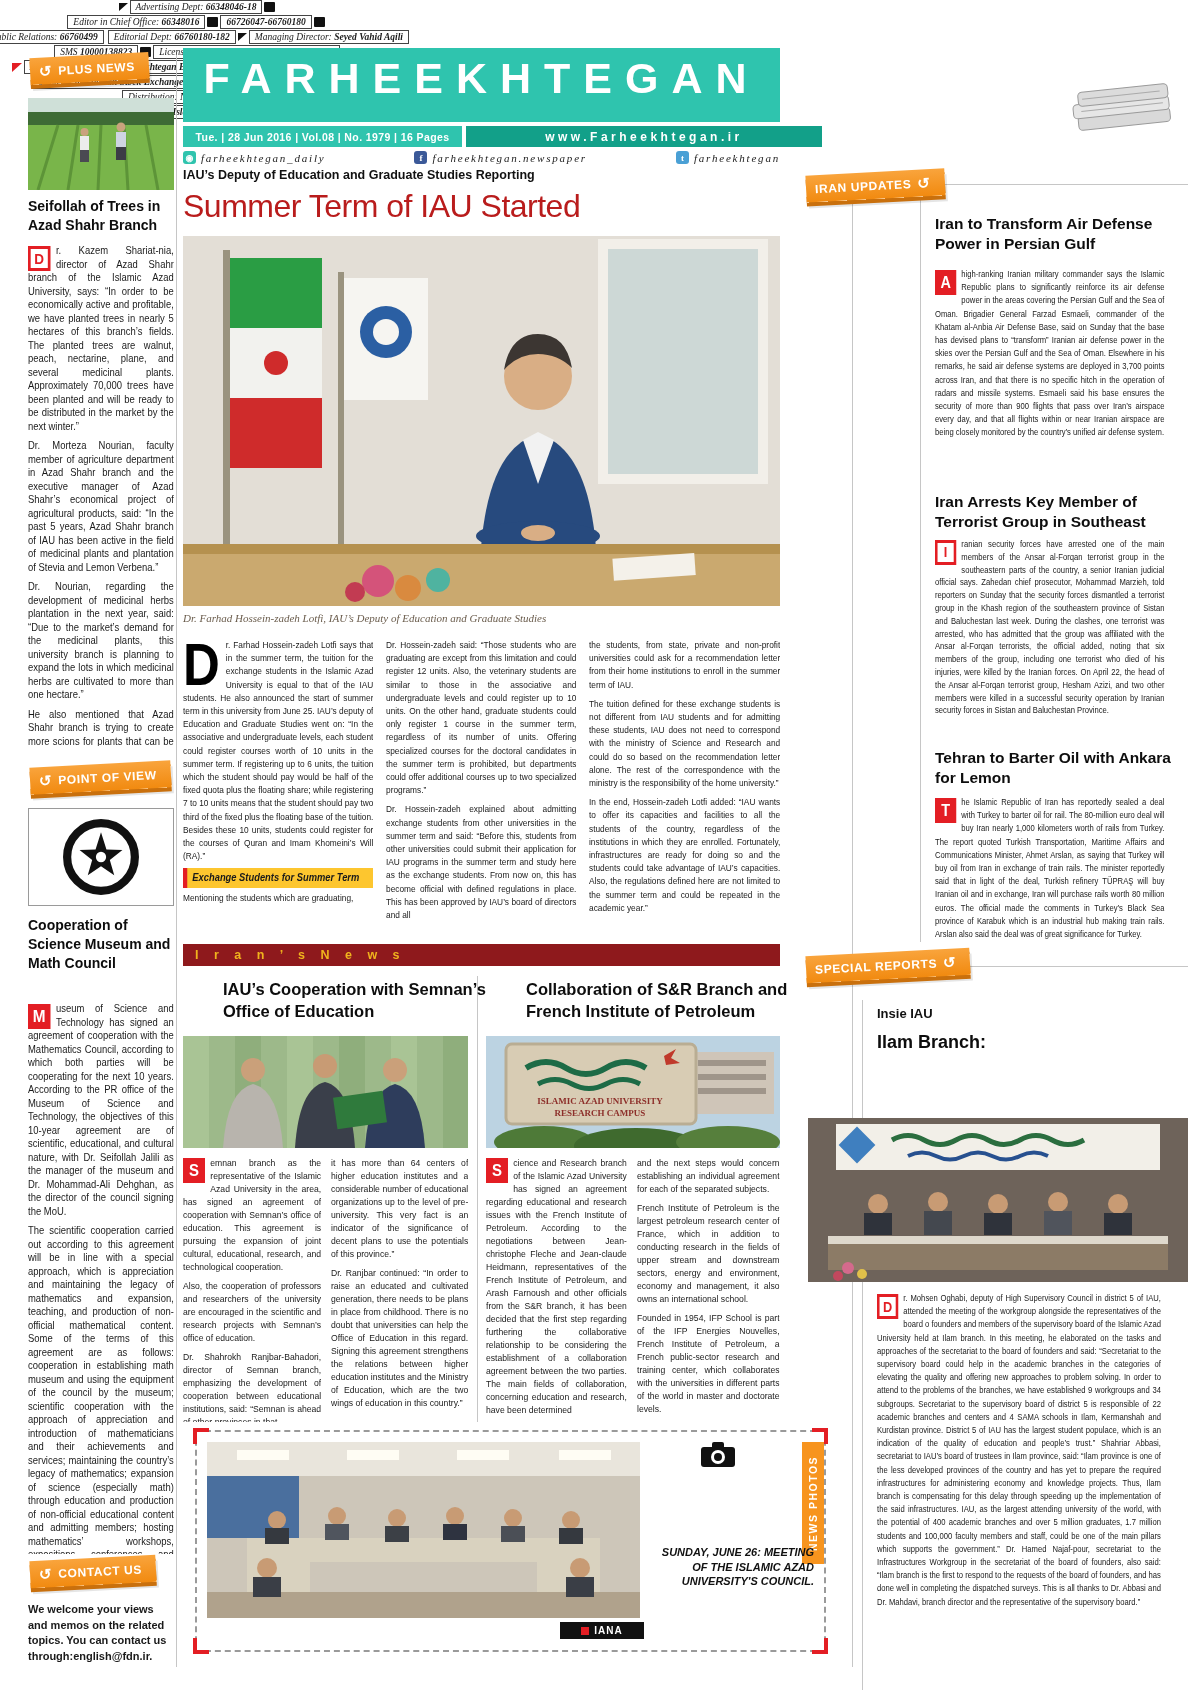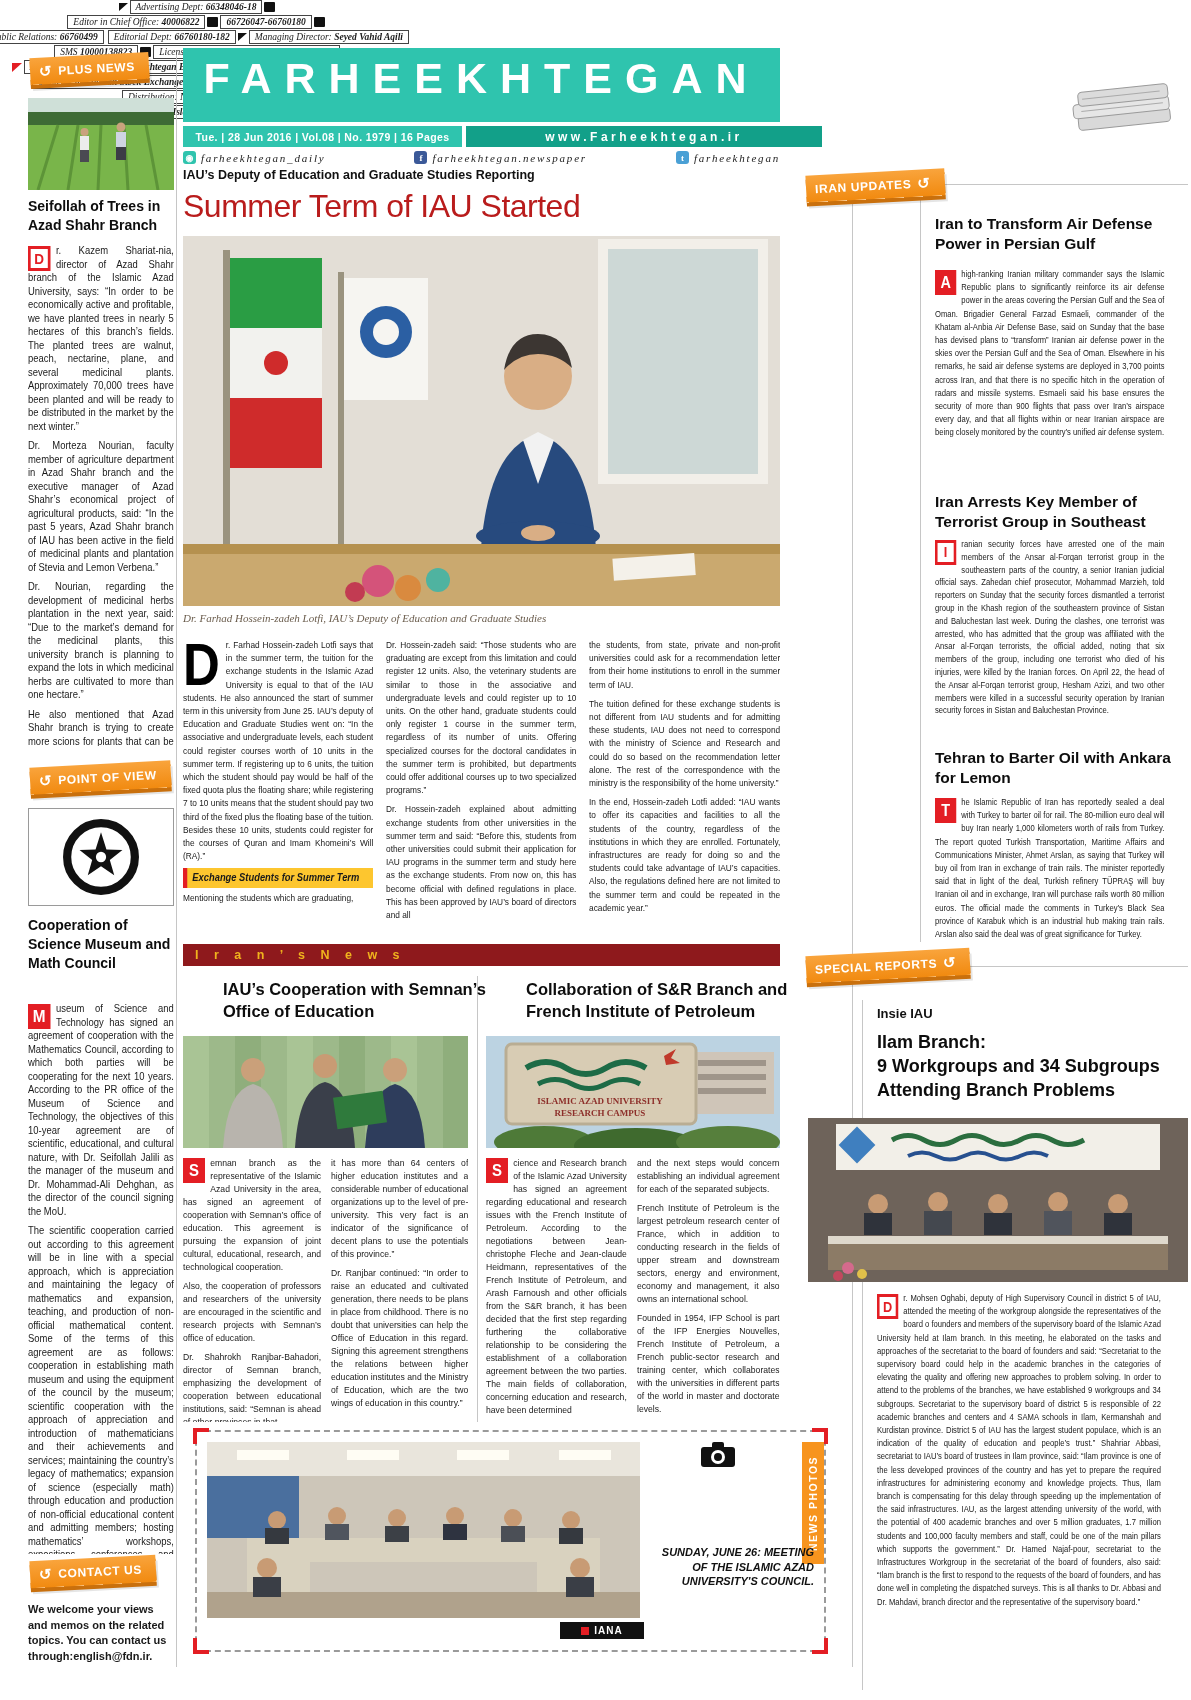--- a/index.html
+++ b/index.html
@@ -108,21 +108,21 @@
   </span>
 </div>
 
 <div id="infobox">
   <div class="irow">
     <span class="tri-b"></span>
     <span class="icell"><span>Advertising Dept:</span> <b>66348046-18</b></span>
     <span class="mini"></span>
   </div>
   <div class="irow">
-    <span class="icell"><span>Editor in Chief Office:</span> <b>40006822</b></span>
+    <span class="icell"><span>Editor in Chief Office:</span> <b>66348016</b></span>
     <span class="mini"></span>
     <span class="icell"><b>66726047-66760180</b></span>
     <span class="mini"></span>
   </div>
   <div class="irow">
     <span class="icell"><span>Public Relations:</span> <b>66760499</b></span>
     <span class="mini"></span>
     <span class="icell"><span>Editorial Dept:</span> <b>66760180-182</b></span>
     <span class="tri-b"></span>
     <span class="icell"><span>Managing Director:</span> <b>Seyed Vahid Aqili</b></span>
@@ -416,21 +416,20 @@
 </div>
 
 <div class="badge" style="left:806px;top:952px;">
   <span>SPECIAL REPORTS</span>
   <span class="bicon">↺</span>
 </div>
 
 <div class="abs kick" style="left:877px;top:1006px;font-size:13px;">Insie IAU</div>
 <div class="abs" style="left:877px;top:1030px;width:300px;font-size:18px;line-height:24px;font-weight:bold;color:#0d0d0d;">
   <div>Ilam Branch:</div>
-  <div>9 Workgroups and 34 Subgroups Attending Branch Problems</div>
 </div>
 
 <div class="ph" style="left:808px;top:1118px;width:380px;height:164px;">
   <svg width="380" height="164" viewBox="0 0 380 164">
     <rect width="380" height="164" fill="#6e635a"></rect>
     <rect x="28" y="6" width="324" height="46" fill="#f2efe8"></rect>
     <rect x="36" y="14" width="26" height="26" fill="#3f7fbf" transform="rotate(45 49 27)"></rect>
     <path d="M84 22 q16 -9 32 0 t32 0 t32 0 t32 0 t32 0 t32 0" stroke="#2b6e3f" stroke-width="5" fill="none"></path>
     <path d="M100 38 q14 -7 28 0 t28 0 t28 0 t28 0 t28 0" stroke="#27508f" stroke-width="4" fill="none"></path>
     <circle cx="70" cy="86" r="10" fill="#c89b74"></circle>

